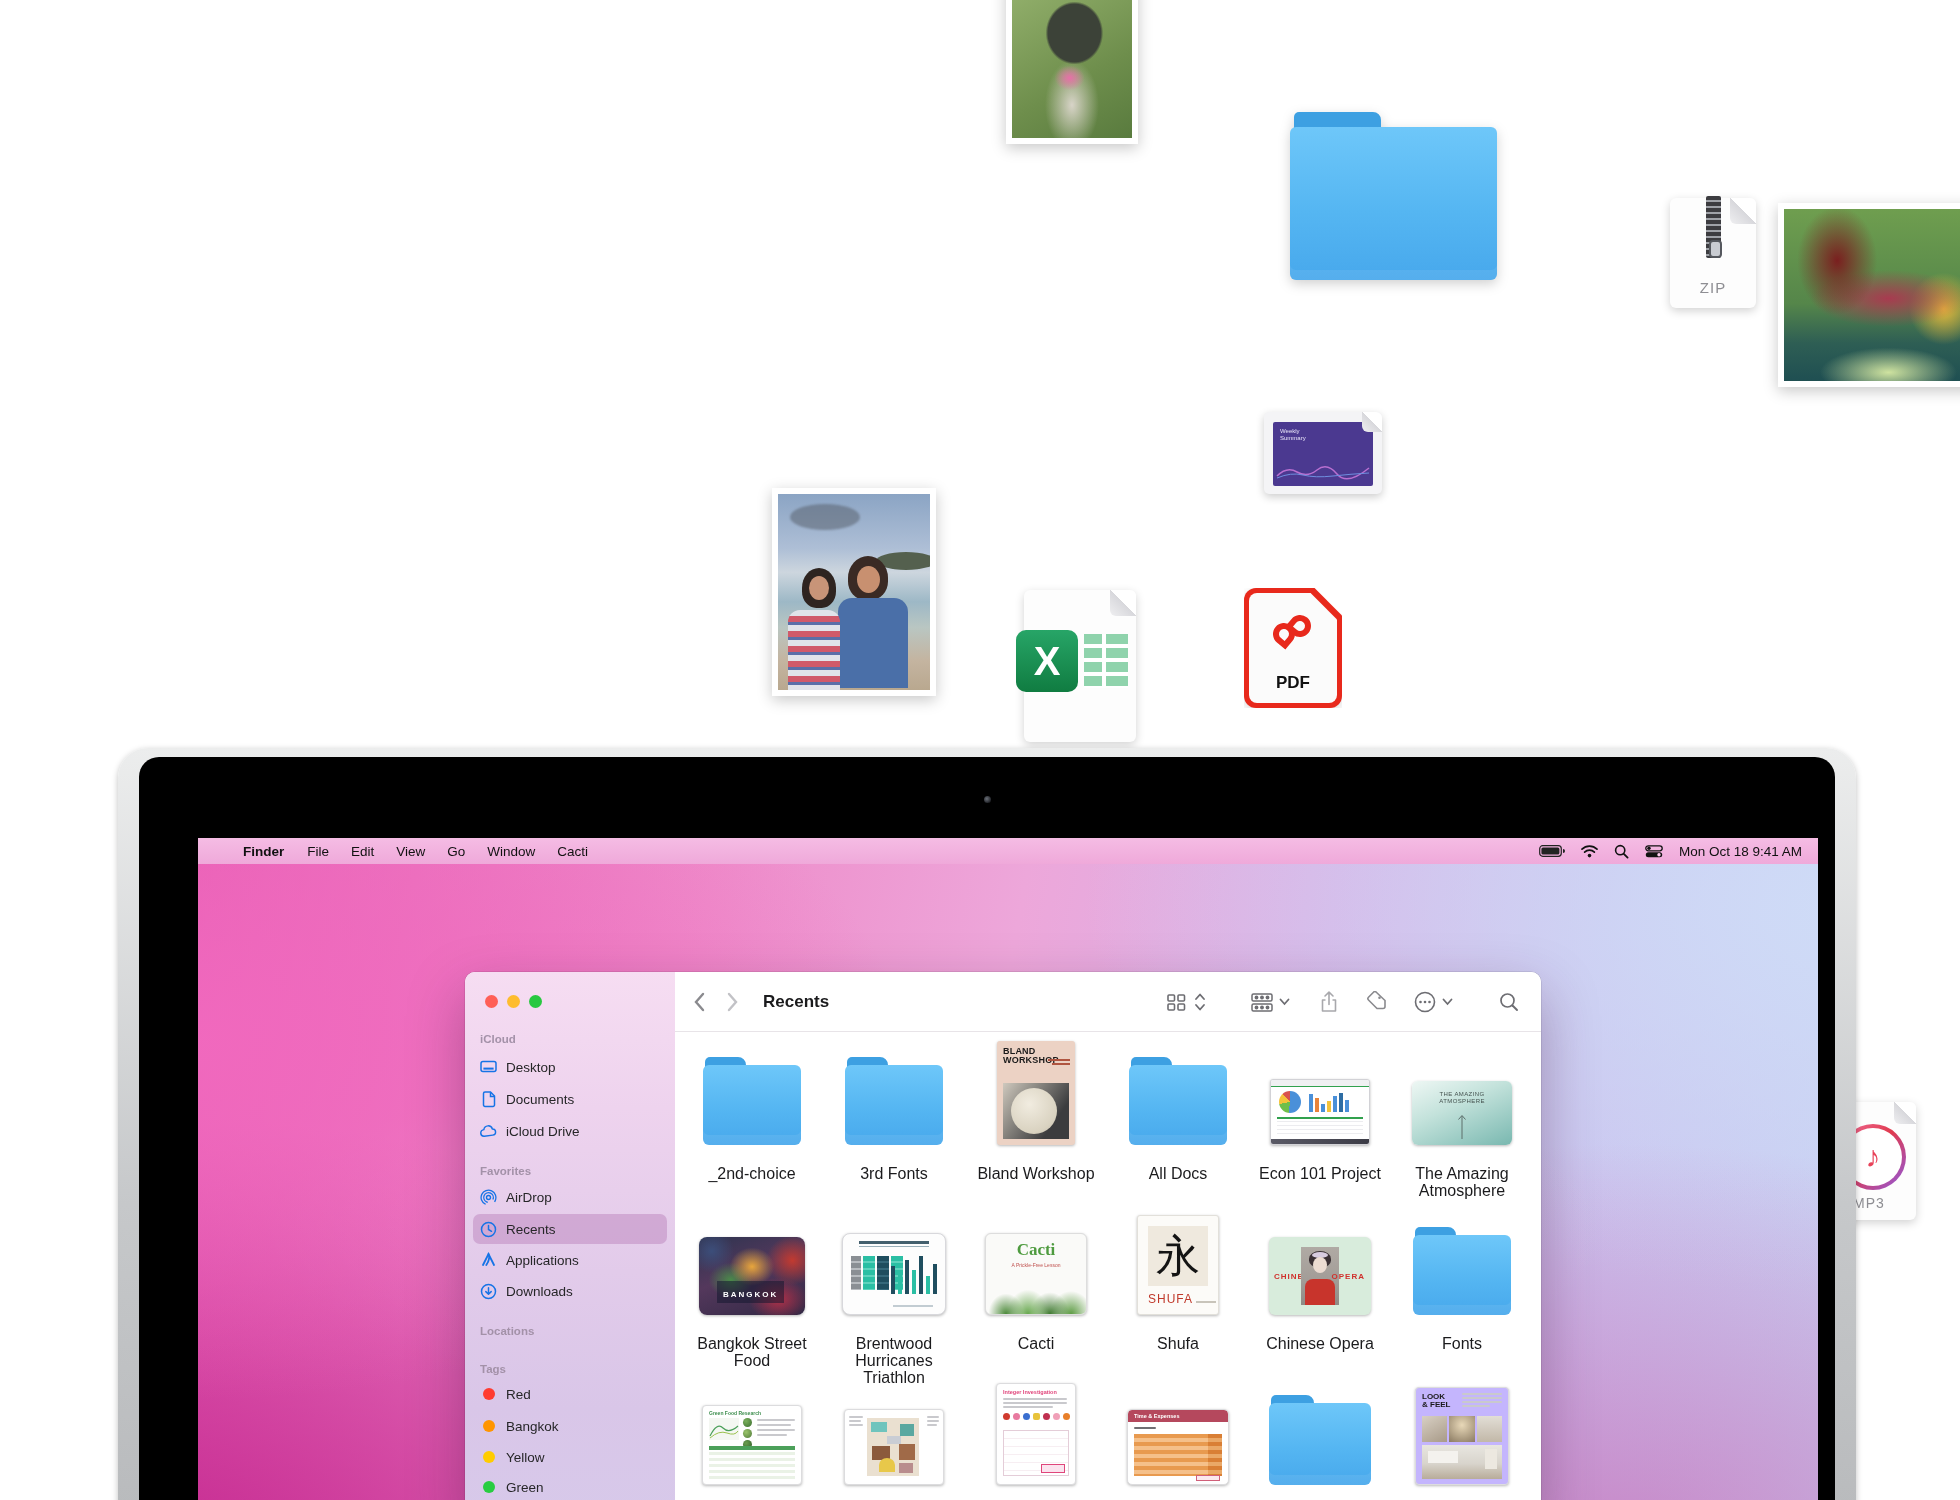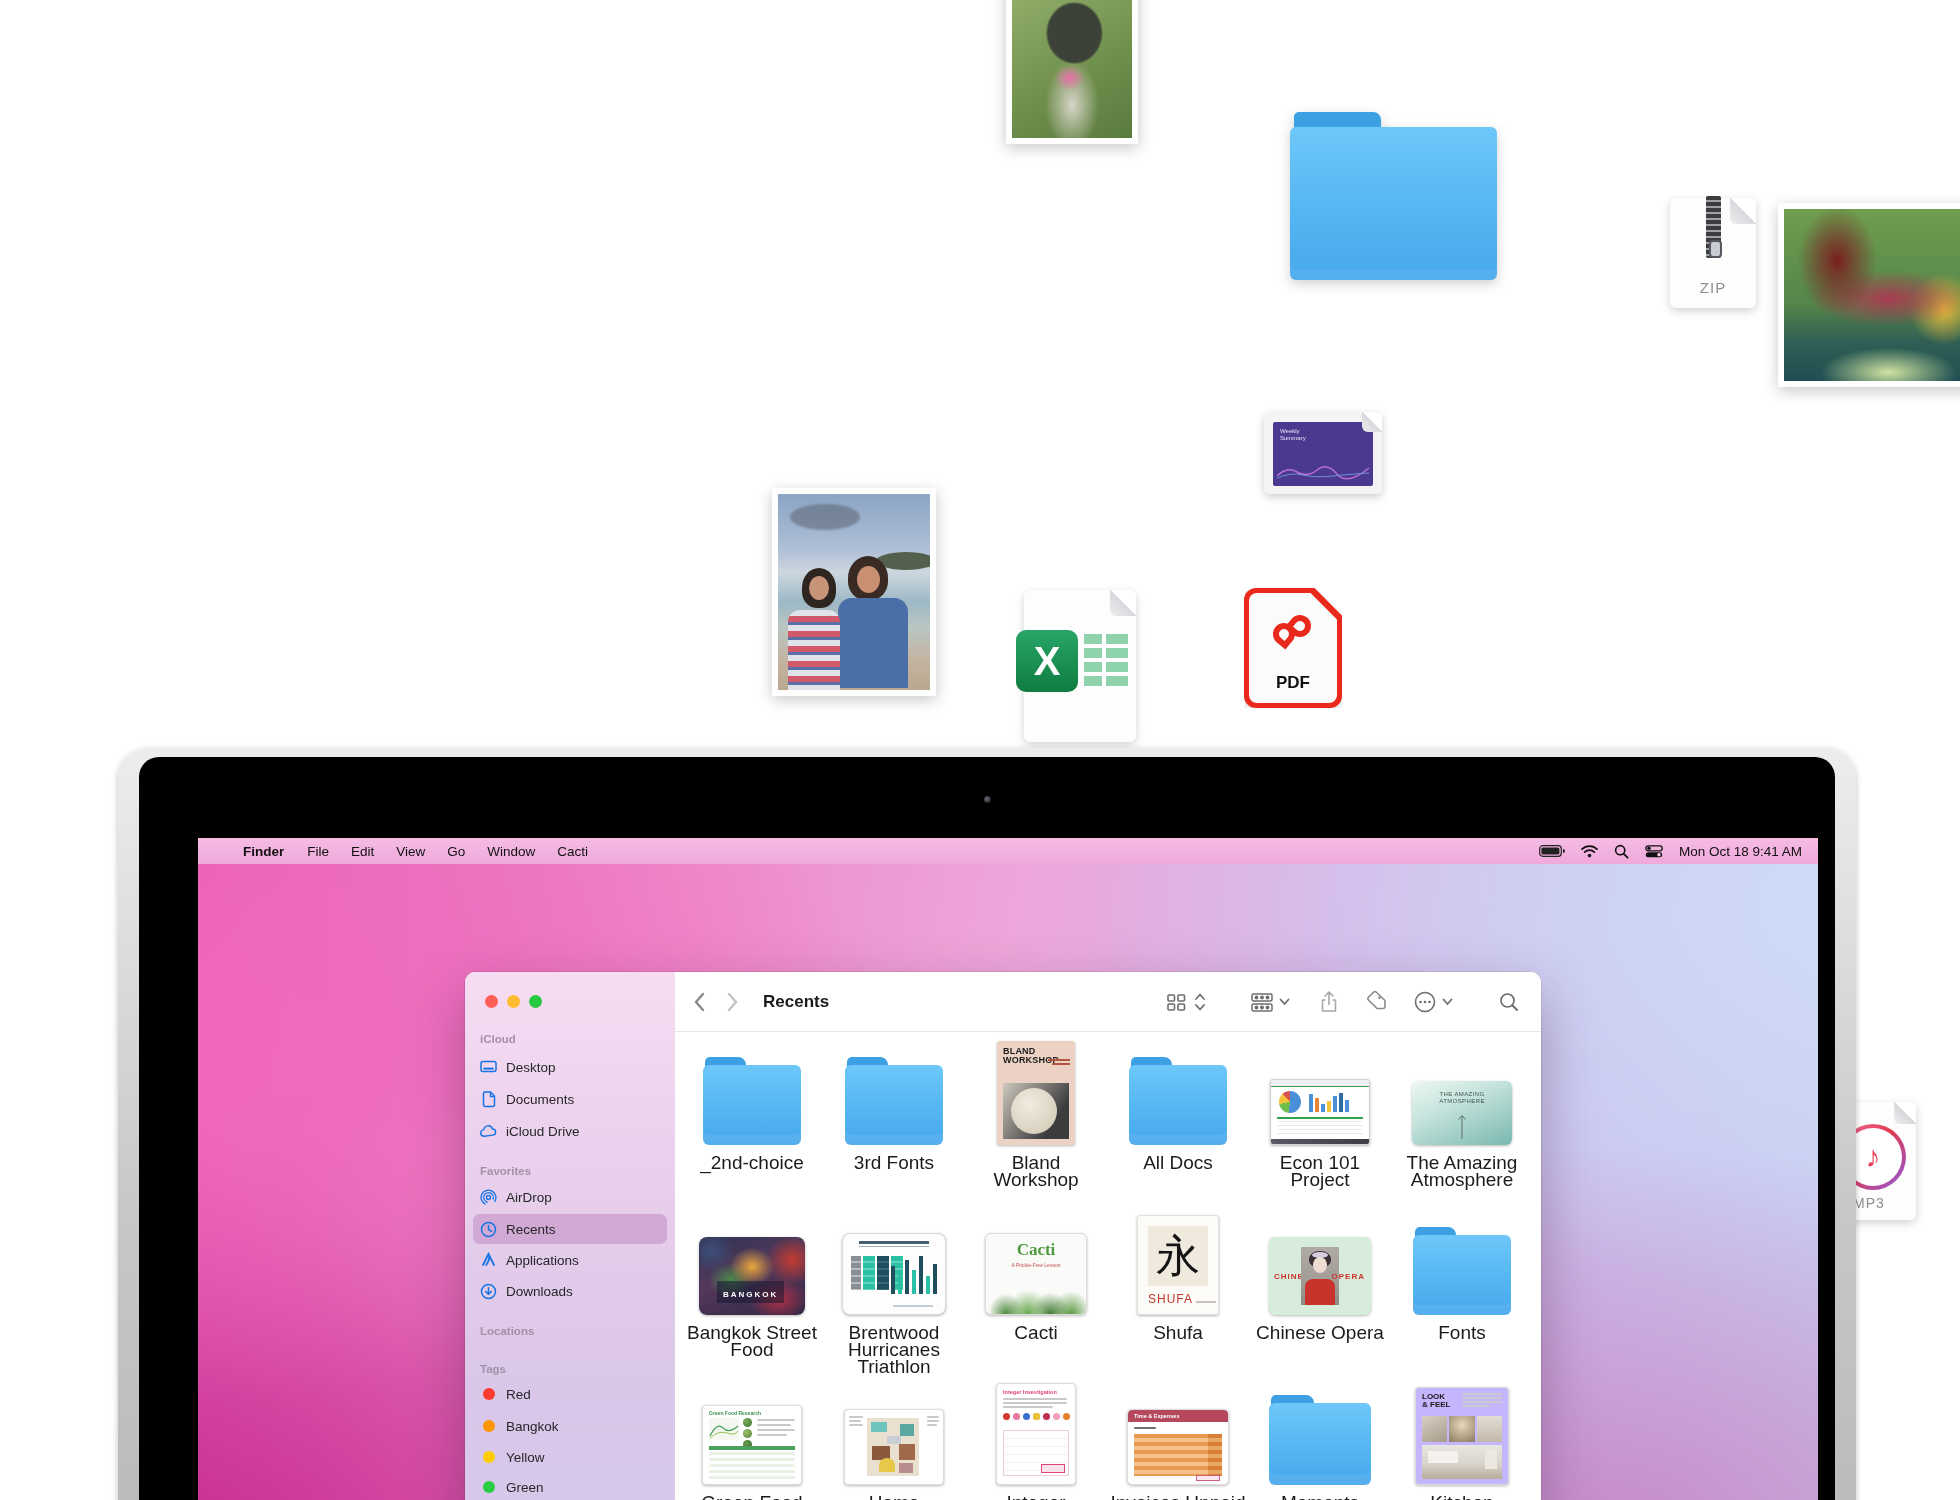--- a/index.html
+++ b/index.html
@@ -43,21 +43,21 @@
   .shdr{position:absolute;left:15px;height:20px;display:flex;align-items:center;font-size:11.5px;font-weight:700;color:#a391a8;}
   .sel{position:absolute;left:8px;right:8px;height:30px;border-radius:7px;background:rgba(177,115,177,.40);}
   .sicon{width:17px;height:17px;flex:0 0 17px;display:flex;align-items:center;justify-content:center;}
   .dot{width:12px;height:12px;border-radius:50%;flex:0 0 12px;margin:0 2px 0 3px;}
   #toolbar{position:absolute;left:210px;top:0;right:0;height:59px;background:#fff;border-radius:0 10px 0 0;border-bottom:1px solid #e8e4e8;display:flex;align-items:center;}
   .tbico{color:#6d6d72;display:flex;align-items:center;}
   #wtitle{font-size:17px;font-weight:700;color:#1b1b1d;margin-left:24px;}
   
   .cell{position:absolute;width:140px;display:flex;flex-direction:column;align-items:center;}
   .iconarea{height:96px;display:flex;align-items:flex-end;justify-content:center;}
-  .lbl{margin-top:9px;font-size:19px;line-height:17px;text-align:center;color:#1b1b1d;max-width:138px;}
+  .lbl{margin-top:20px;font-size:16px;line-height:17px;text-align:center;color:#1b1b1d;max-width:138px;}
   .thumb{box-shadow:0 1px 3px rgba(0,0,0,.28);position:relative;overflow:hidden;}
   .mini{position:absolute;background:#c9c9cd;height:2px;border-radius:1px;}
 </style>
 </head>
 <body>
 
 <div id="stage">
 
   <div class="abs photo" style="left:1006px;top:-18px;width:120px;height:150px;">
     <div class="pic" style="background:radial-gradient(40% 35% at 52% 30%,#3c4238,#3c4238 55%,rgba(60,66,56,0) 60%),radial-gradient(18% 12% at 48% 60%,#e86fa8,rgba(232,111,168,0) 70%),radial-gradient(30% 40% at 50% 78%,#d8d4c8,rgba(216,212,200,0) 75%),linear-gradient(150deg,#93b06c,#6e8e4c 60%,#597b3e);"></div>

